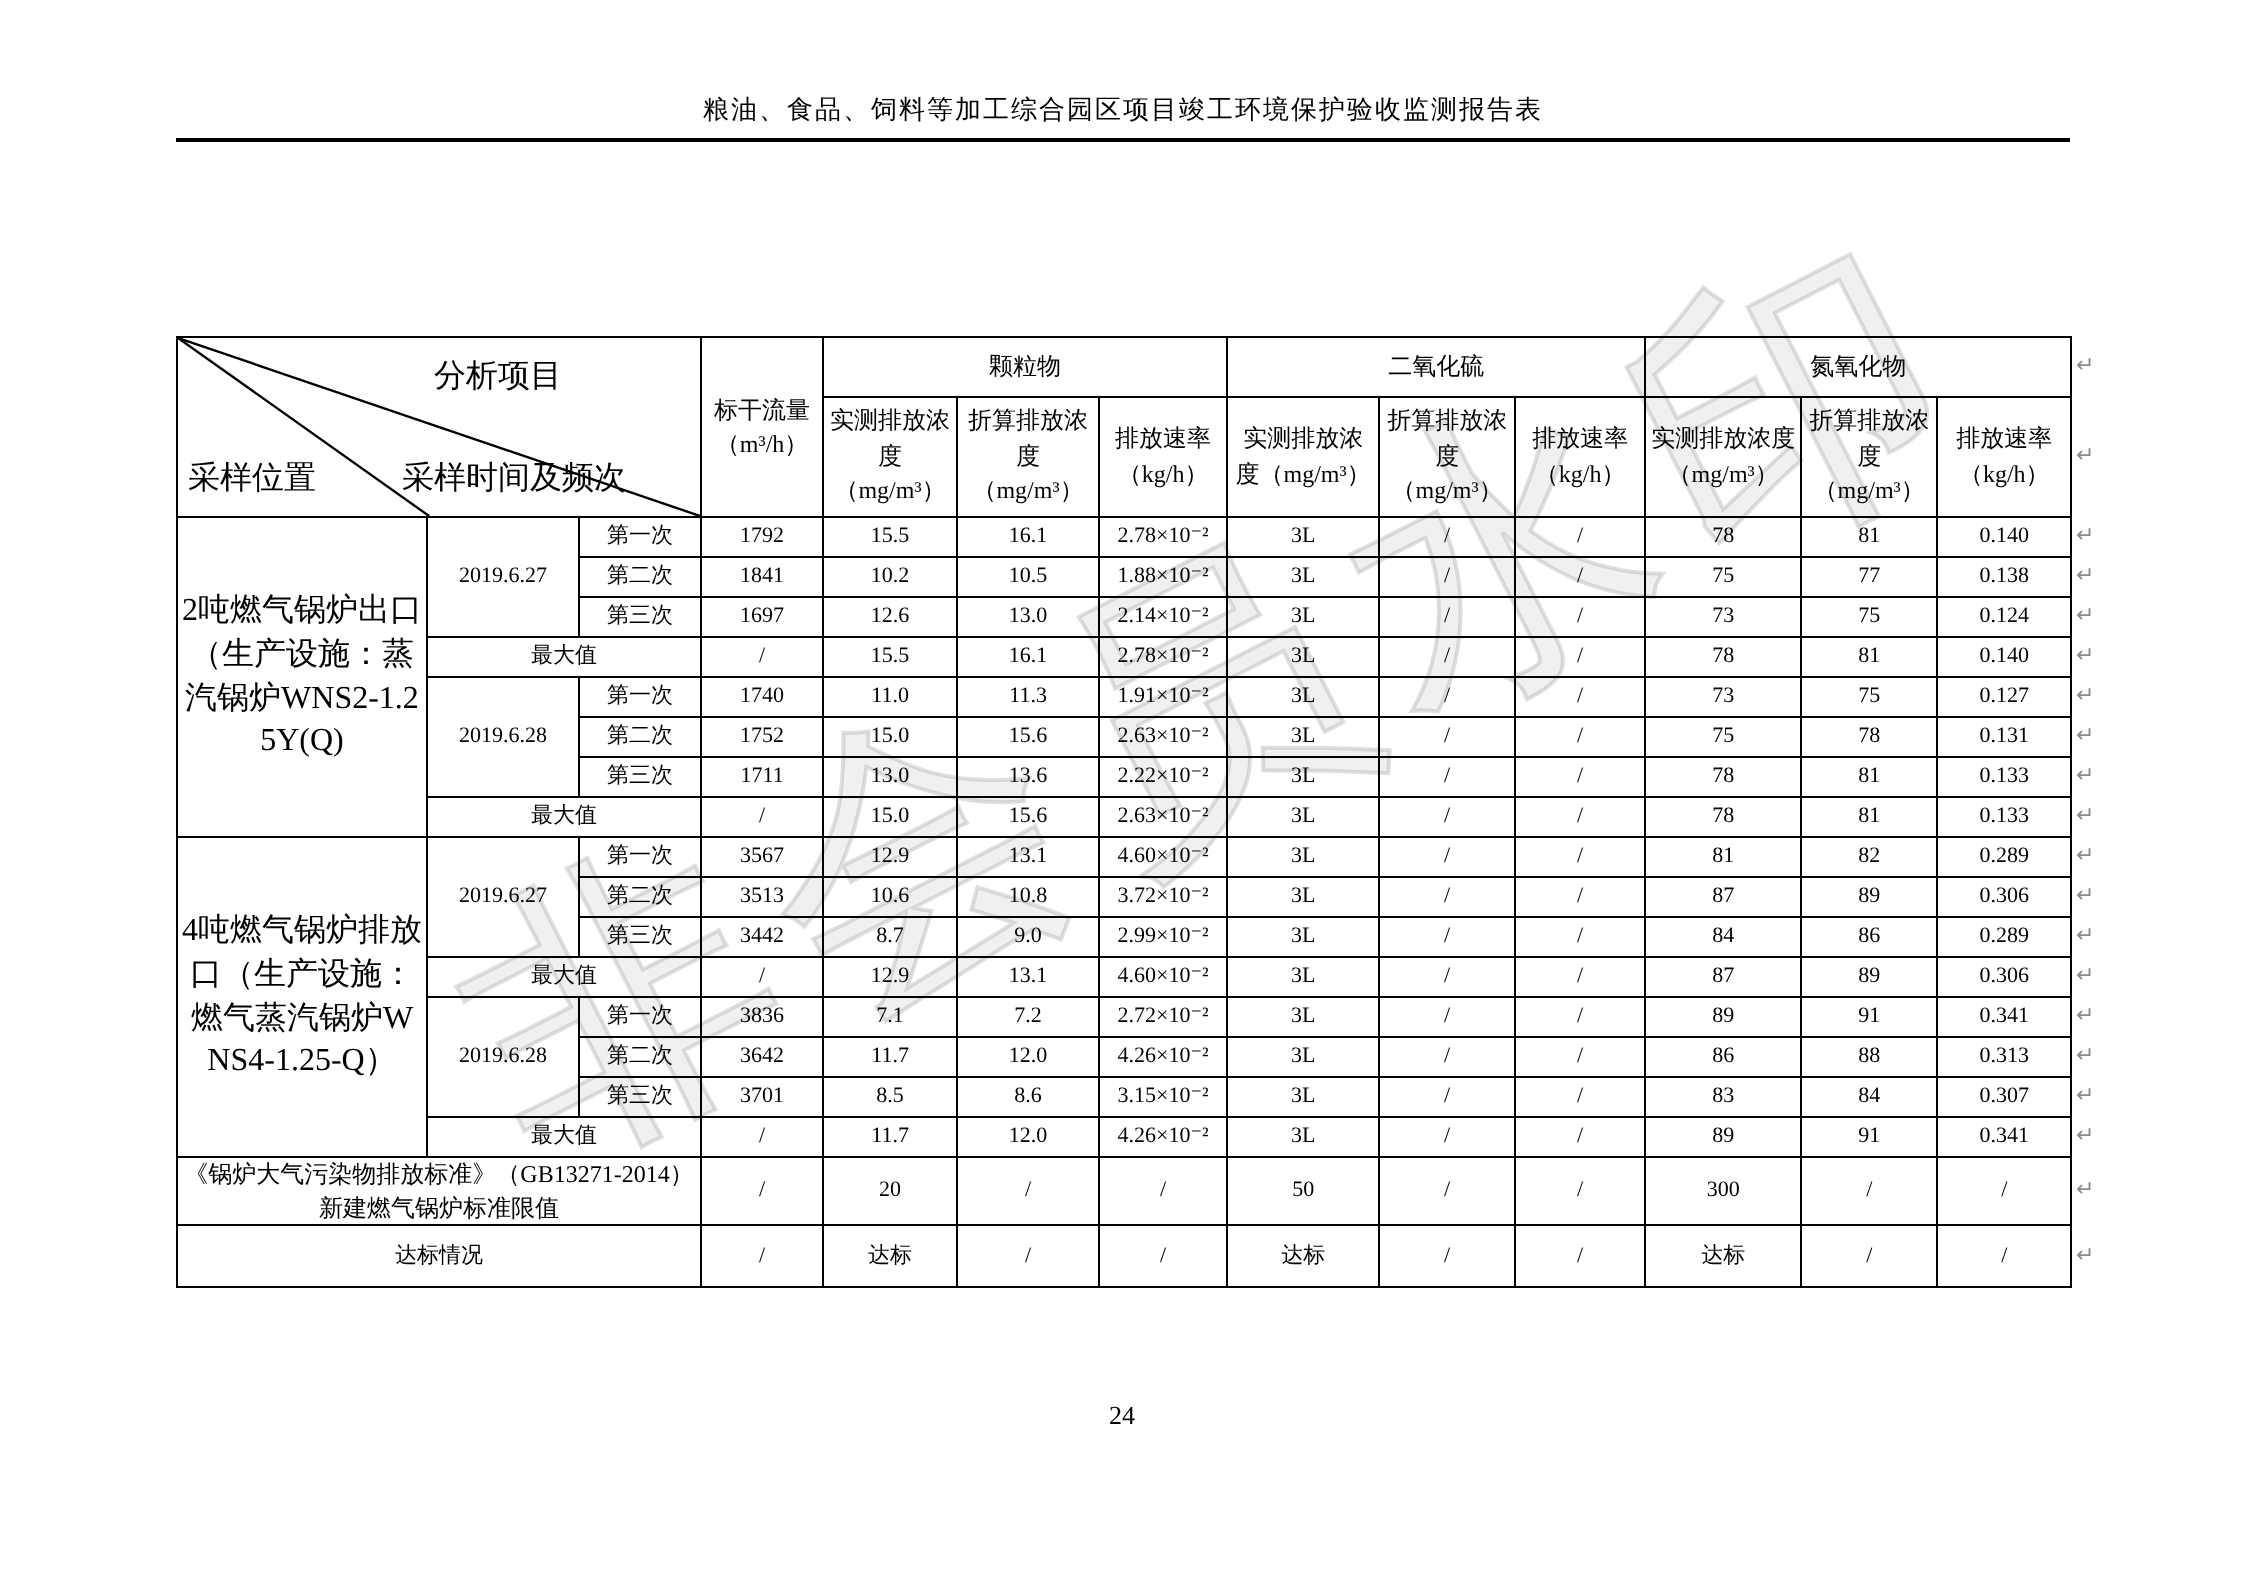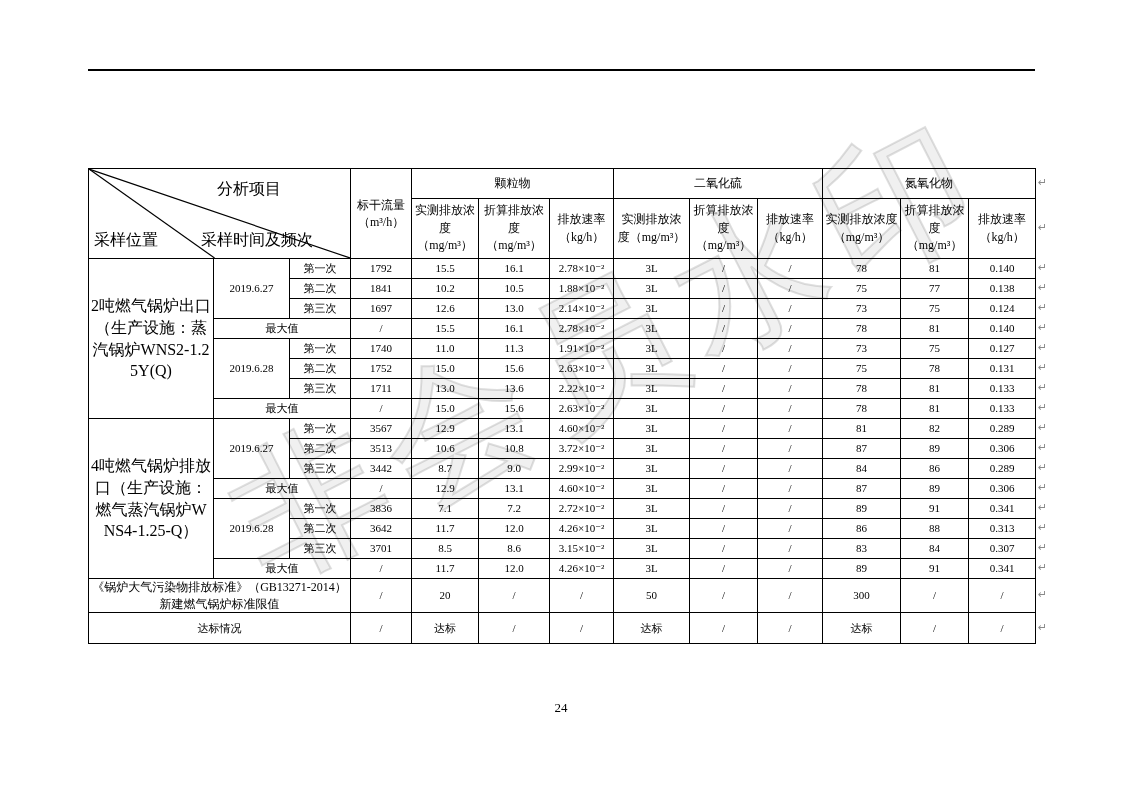--- a/index.html
+++ b/index.html
@@ -70,20 +70,21 @@
   .page-num {
     position:absolute; top:700px; left:0; width:100%;
     text-align:center; font-size:13px;
   }
 </style>
 </head>
 <body>
 
 <div class="page">
 
+  <div class="doc-header">粮油、食品、饲料等加工综合园区项目竣工环境保护验收监测报告表</div>
   <div class="header-rule"></div>
 
 
   <div class="watermark">非会员水印</div>
 
   <div class="table-wrap">
     <table class="monitor">
       <colgroup>
         <col style="width:125px">
           <col style="width:76px">

